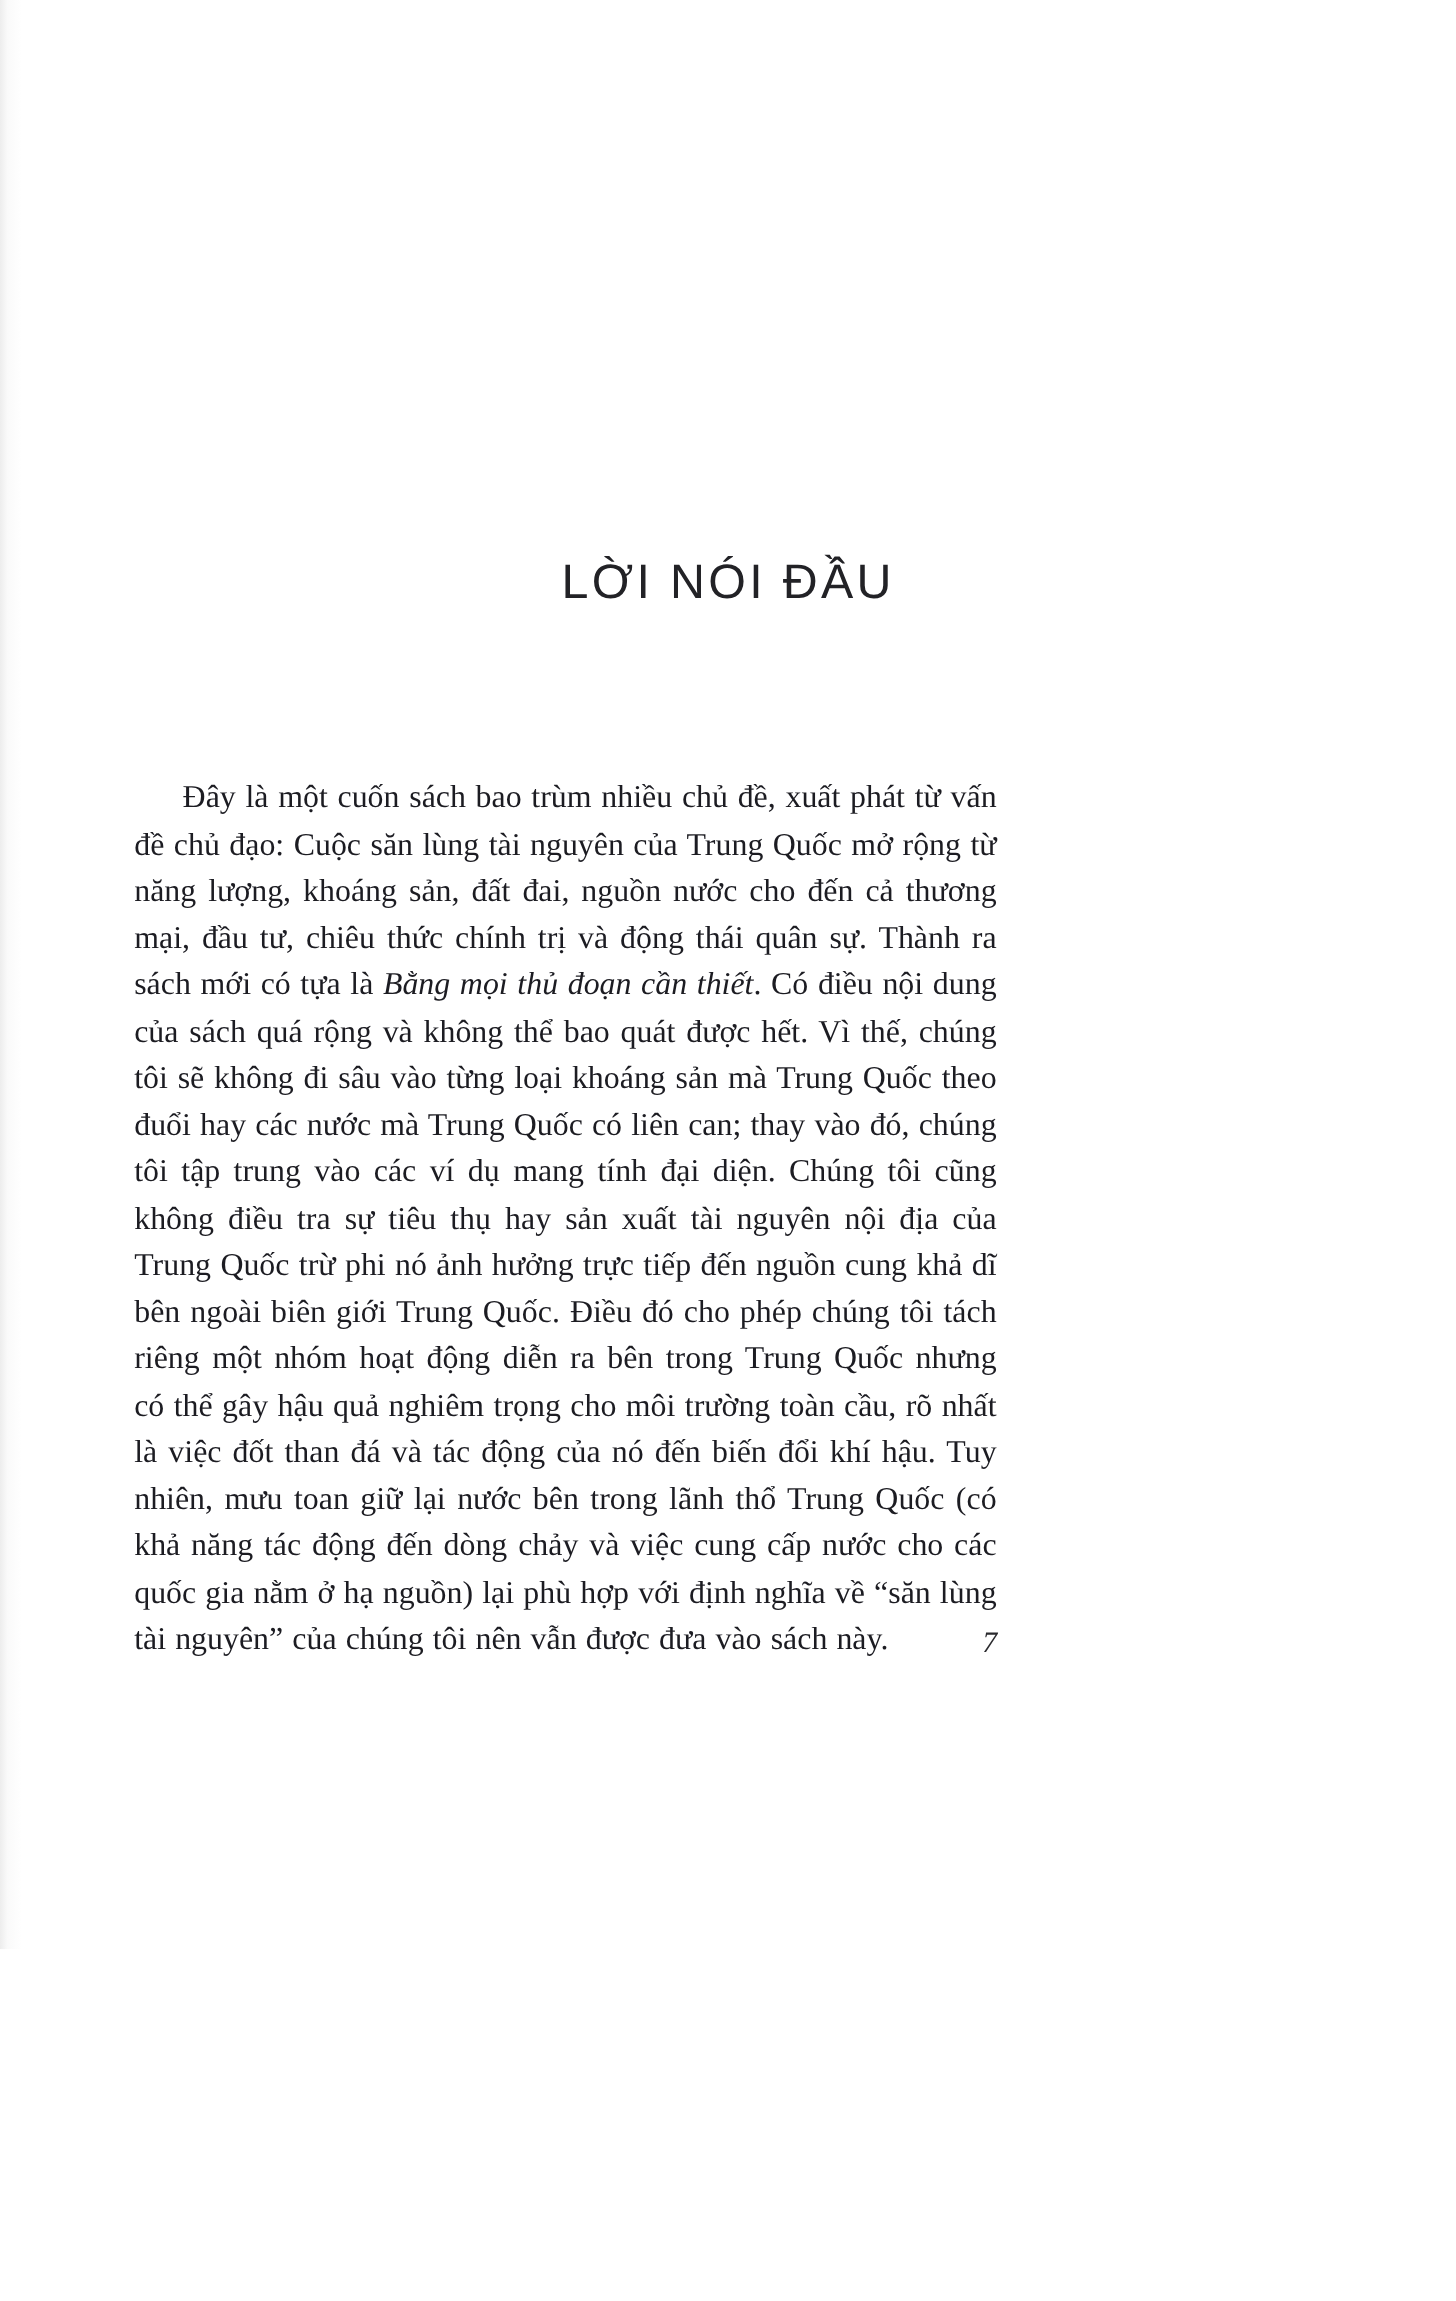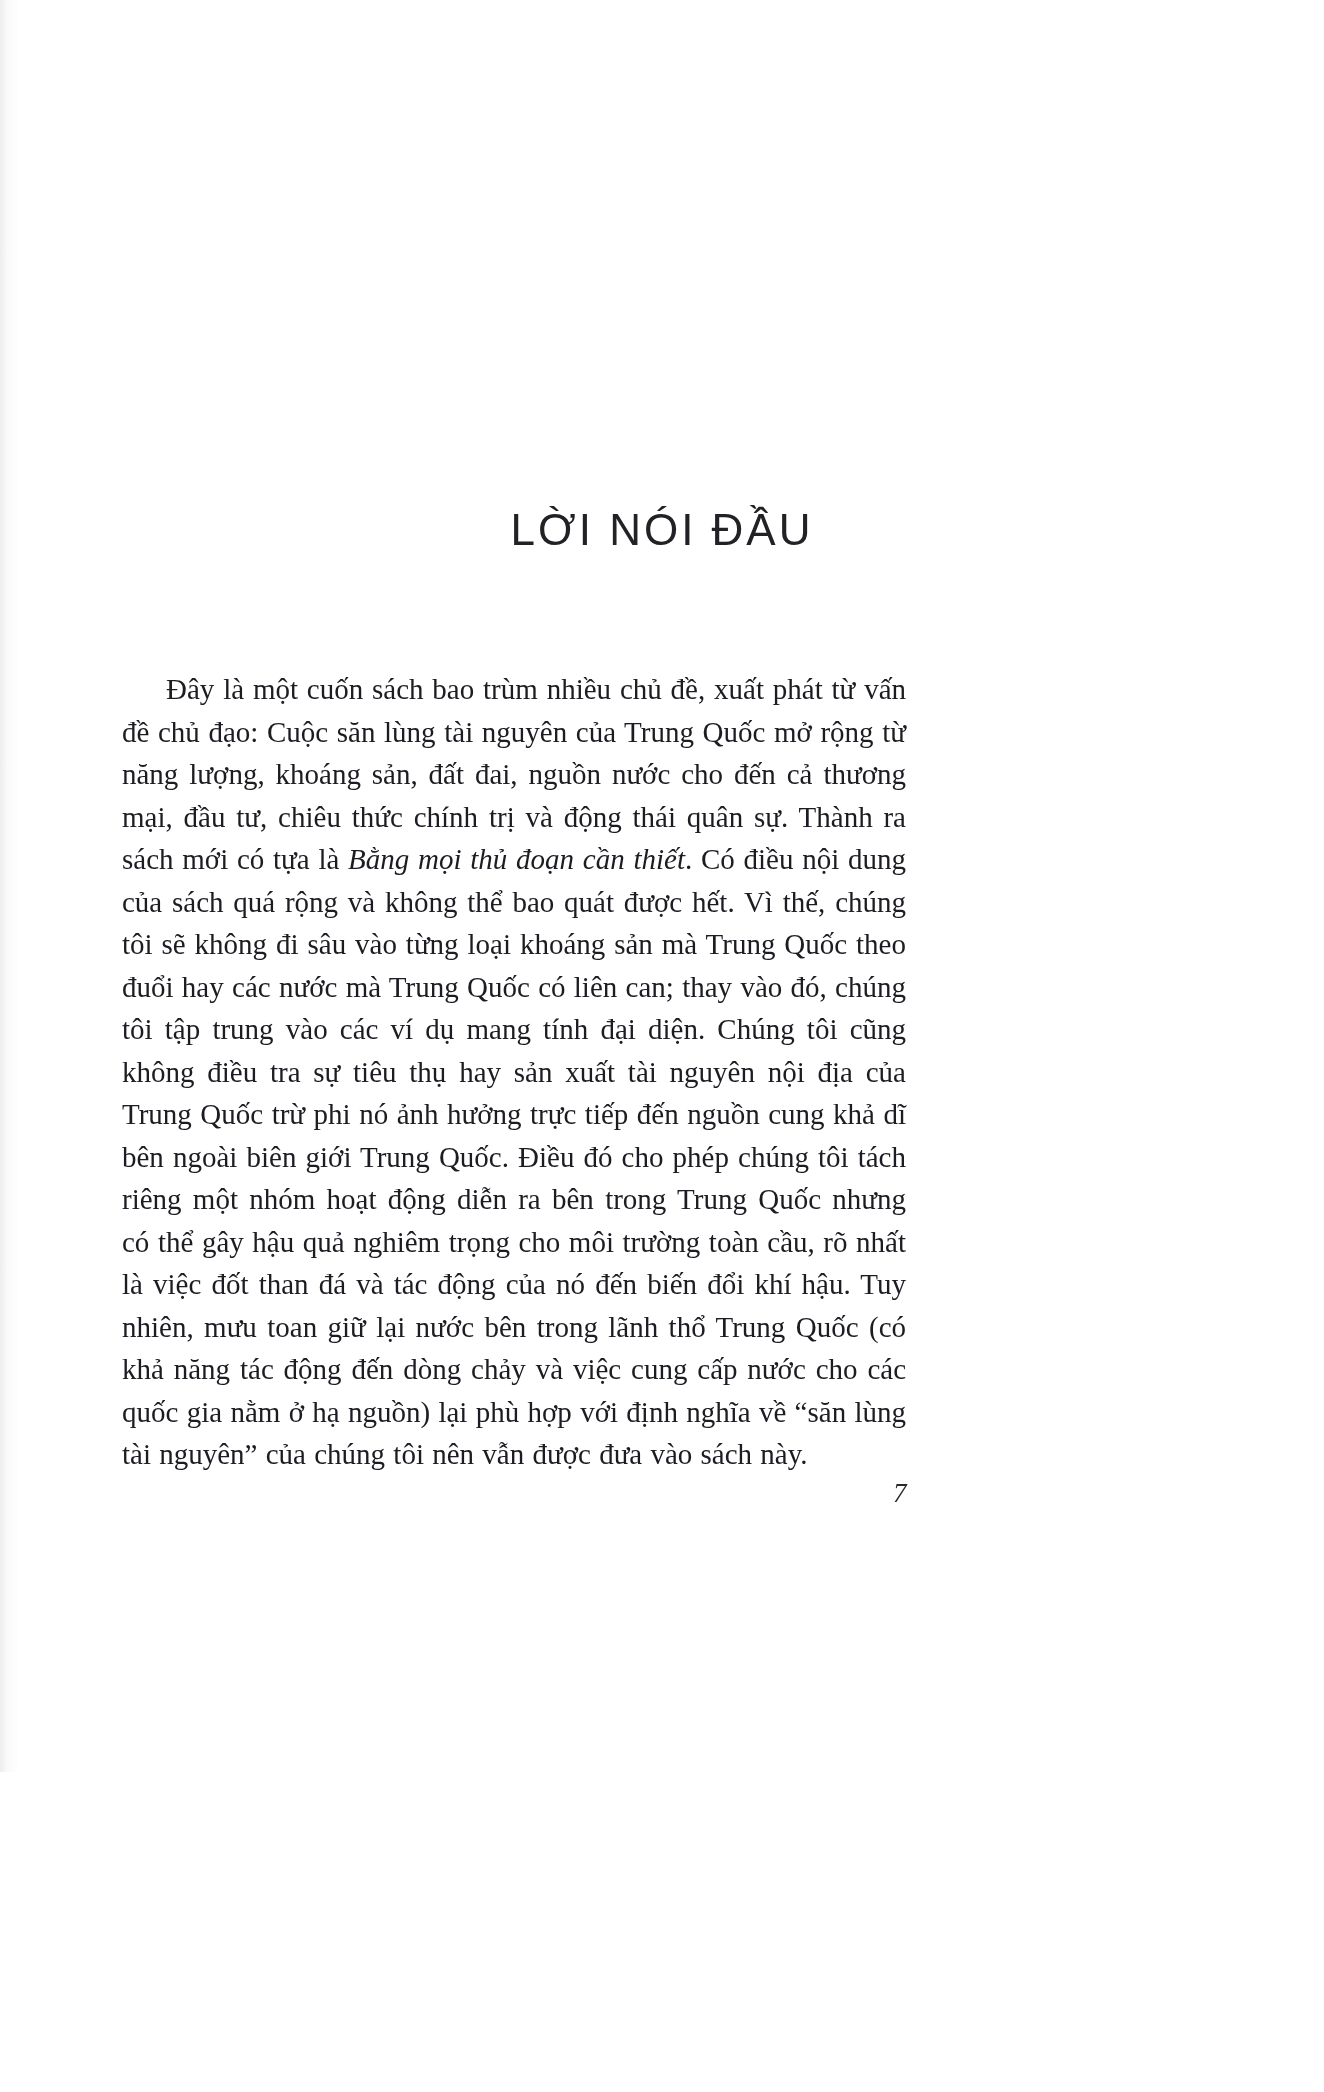--- a/index.html
+++ b/index.html
@@ -25,21 +25,21 @@
     margin: 0;
     text-align: center;
     font-family: "Liberation Sans", "DejaVu Sans", sans-serif;
     font-weight: 400;
     font-size: 44px;
     letter-spacing: 3px;
     color: #222226;
   }
   .body-text {
     position: absolute;
-    top: 668px;
+    top: 704px;
     left: 122px;
     width: 784px;
     margin: 0;
     font-size: 29px;
     line-height: 42.5px;
     text-align: justify;
     text-indent: 44px;
     color: #1c1c22;
     word-spacing: 1px;
   }

